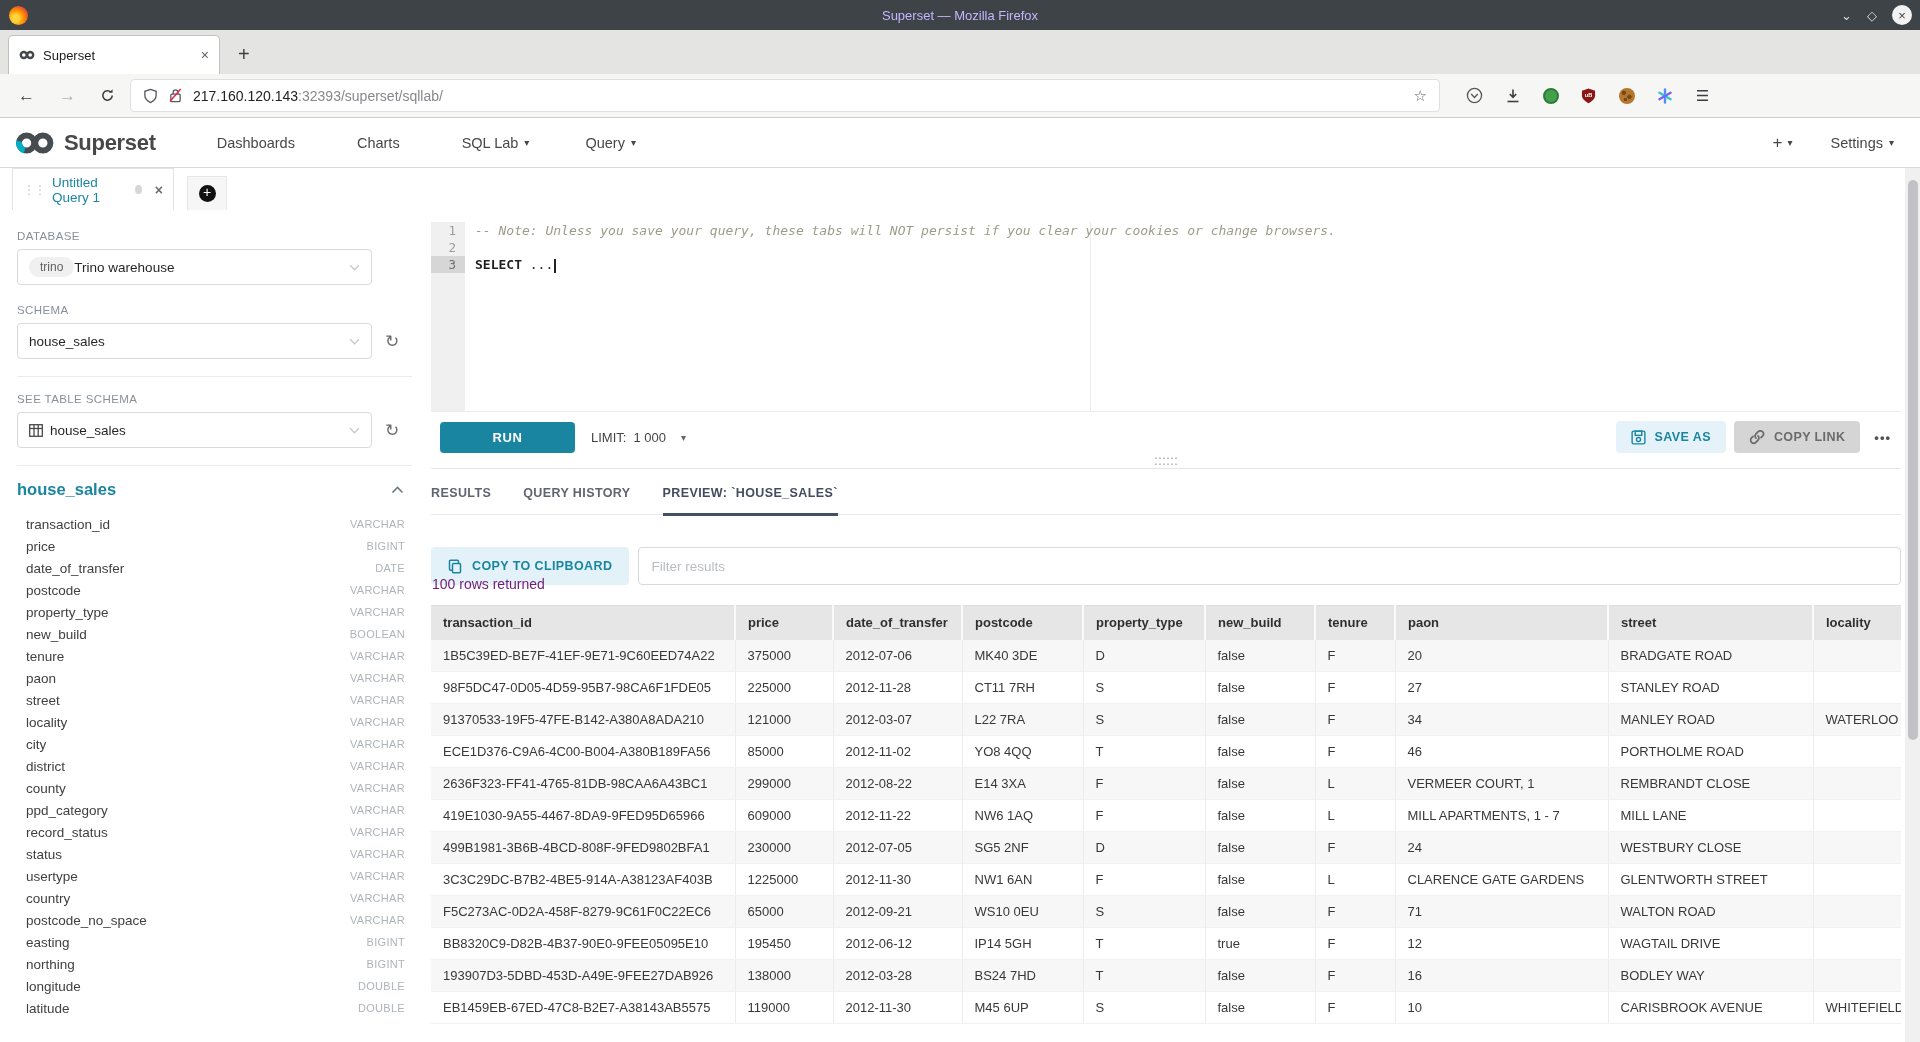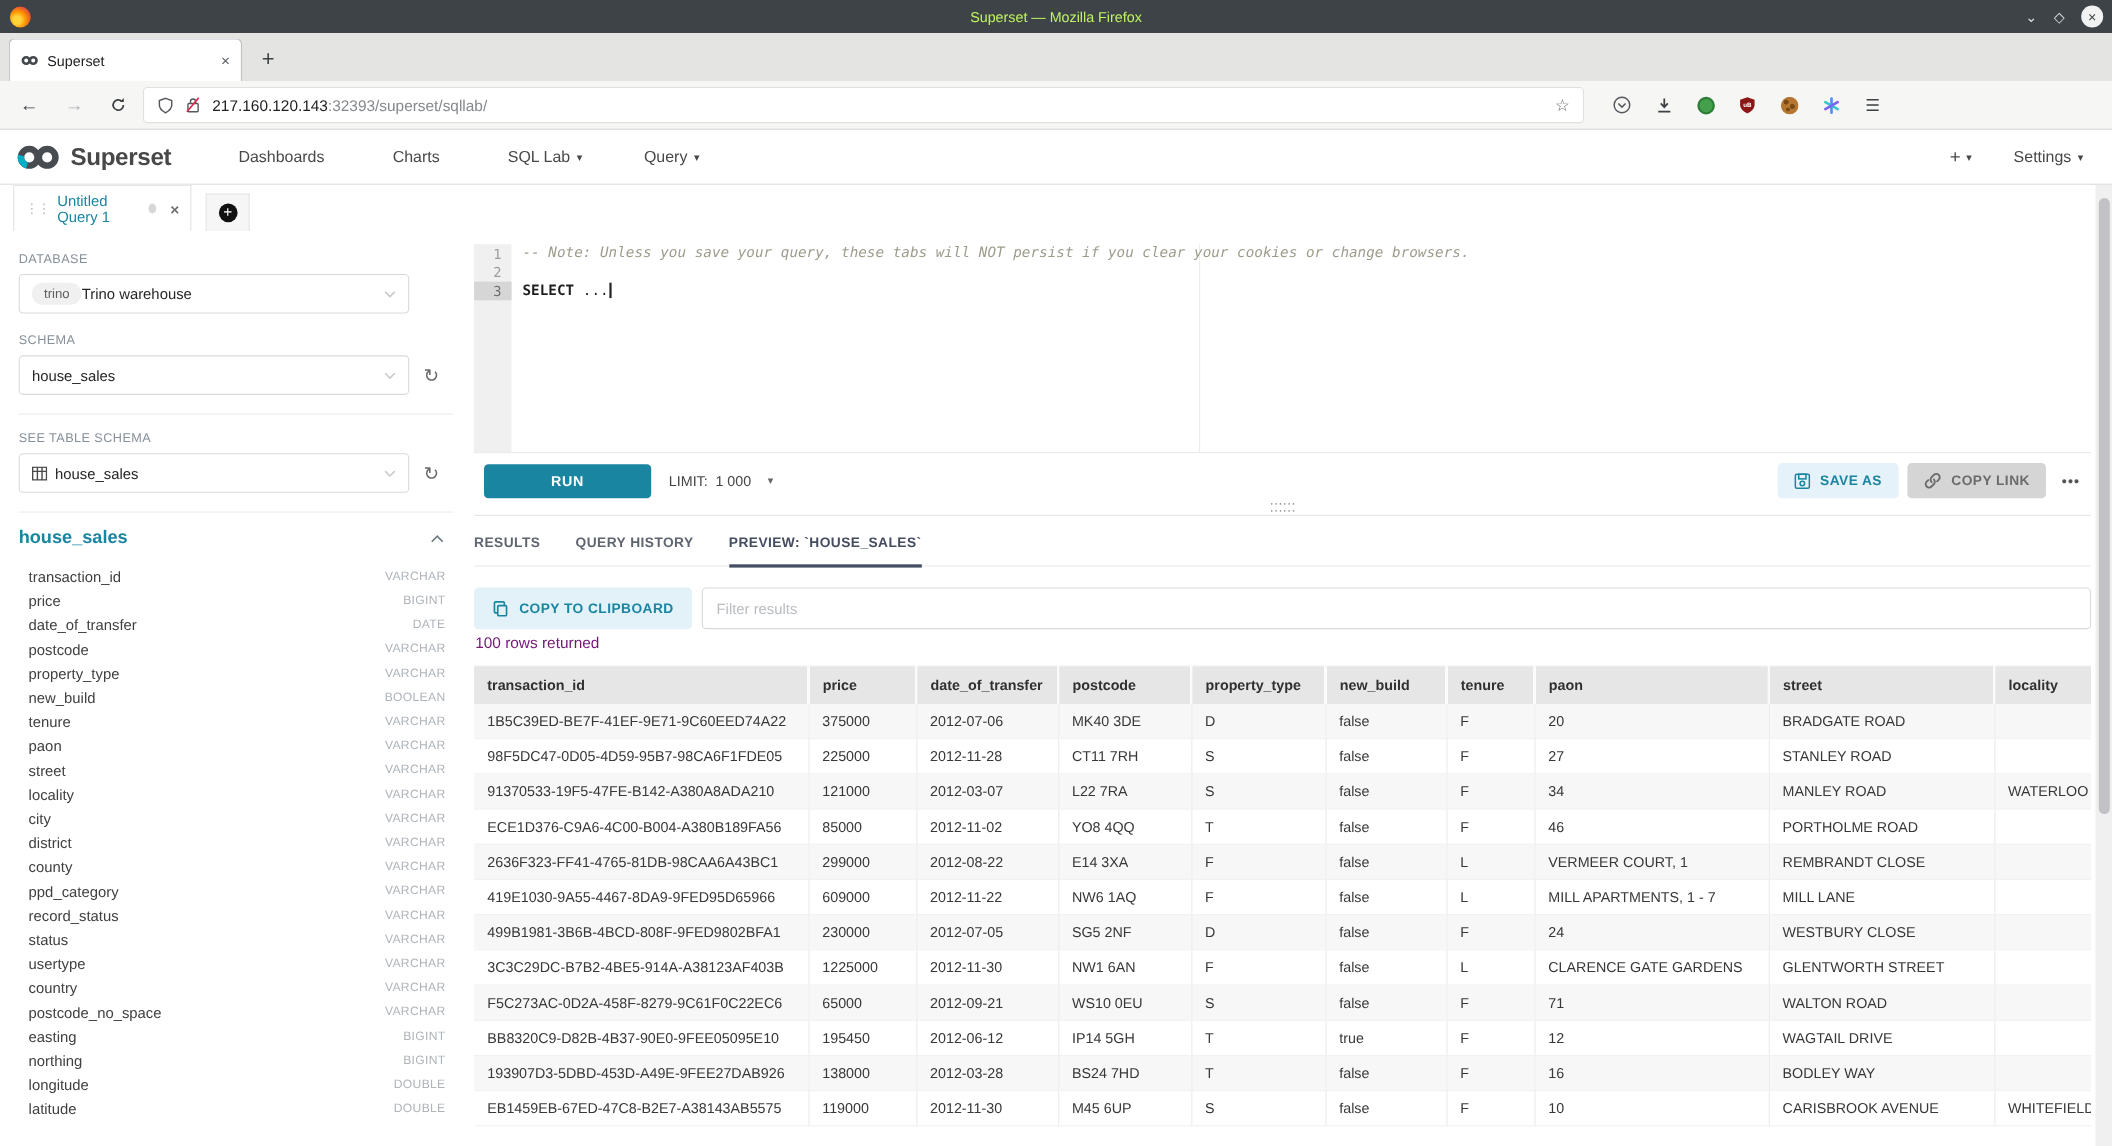--- a/index.html
+++ b/index.html
@@ -4,21 +4,21 @@
 <style>
   * { box-sizing: border-box; margin: 0; padding: 0; }
   html,body { background:#fff; }
   body { font-family:"Liberation Sans", sans-serif; }
   .screen { position:relative; width:1920px; height:1042px; background:#fff; overflow:hidden; }
 
   
   .titlebar { position:absolute; left:0; top:0; width:1920px; height:30px; background:#3e4347; display:flex; align-items:center; }
   .ff-logo { width:19px; height:19px; margin-left:9px; border-radius:50%;
     background:radial-gradient(circle at 35% 65%, #ffd43b 0 20%, #ff9500 45%, #e8582c 70%, #b5007f 100%); }
-  .win-title { position:absolute; left:0; right:0; text-align:center; color:#bef264; font-size:13px; }
+  .win-title { position:absolute; left:0; right:0; text-align:center; color:#c4b5fd; font-size:13px; }
   .win-controls { position:absolute; right:8px; top:0; height:30px; display:flex; align-items:center; gap:15px; color:#dcdee0; }
   .win-btn { font-size:13px; cursor:default; }
   .win-close { width:20px; height:20px; background:#f2f2f2; color:#3e4347; border-radius:50%; display:flex; align-items:center; justify-content:center; font-size:13px; }
 
   .tabstrip { position:absolute; left:0; top:30px; width:1920px; height:44px; background:#e4e4e3; display:flex; align-items:flex-end; padding-left:8px; }
   .browser-tab { width:212px; height:39px; background:#fff; border:1px solid #c1c1c1; border-bottom:none; border-radius:5px 5px 0 0; display:flex; align-items:center; padding:0 10px; }
   .browser-tab .fav { flex:0 0 auto; margin-right:8px; display:flex; }
   .browser-tab .t-label { font-size:13px; color:#202124; flex:1; }
   .browser-tab .t-close { color:#5f6368; font-size:14px; }
   .newtab { font-size:20px; color:#3c4043; margin:0 0 8px 18px; }
@@ -87,38 +87,38 @@
   .gnum { height:17px; line-height:17px; text-align:right; padding-right:9px; color:#9d9d9d; font-size:12.5px; }
   .gactive { background:#d6d6d6; color:#6e6e6e; }
   .elines { position:absolute; left:34px; right:0; top:0; bottom:0; }
   .printmargin { position:absolute; left:625px; top:0; bottom:0; border-left:1px solid #ececec; }
   .eline { position:relative; height:17px; line-height:17px; padding-left:10px; white-space:pre; color:#1f1f1f; }
   .eline.comment { color:#9d9c8c; font-style:italic; }
   .kw { font-weight:bold; }
   .cursor { display:inline-block; width:2px; height:14px; background:#222; vertical-align:middle; margin-left:1px; }
 
   .toolbar { position:absolute; left:0; right:0; top:205px; height:44px; display:flex; align-items:center; padding:0 10px 0 9px; }
-  .run-btn { width:152px; height:31px; border:none; border-radius:4px; background:#1a85a0; color:#fff; font-size:13px; font-weight:bold; letter-spacing:0.6px; font-family:inherit; }
+  .run-btn { width:135px; height:31px; border:none; border-radius:4px; background:#1a85a0; color:#fff; font-size:13px; font-weight:bold; letter-spacing:0.6px; font-family:inherit; }
   .limit { display:flex; align-items:center; margin-left:16px; font-size:13px; color:#454545; }
   .limit .lv { margin-left:7px; }
   .limit .caret { margin-left:15px; font-size:10px; color:#666; }
   .tb-right { margin-left:auto; display:flex; align-items:center; gap:8px; }
   .saveas { height:32px; border:none; border-radius:4px; background:#e6f2f9; color:#1a85a0; font-size:12.5px; font-weight:bold; letter-spacing:0.4px; display:flex; align-items:center; padding:0 15px; gap:9px; font-family:inherit; }
   .copylink { height:32px; border:none; border-radius:4px; background:#d5d5d5; color:#6b6b6b; font-size:12.5px; font-weight:bold; letter-spacing:0.4px; display:flex; align-items:center; padding:0 15px; gap:9px; font-family:inherit; }
   .more-btn { border:none; background:transparent; color:#555; font-size:13px; letter-spacing:1px; margin-left:6px; font-family:inherit; font-weight:bold; }
 
   .pane-divider { position:absolute; left:0; right:0; top:258px; border-top:1px solid #e6e6e6; }
   .drag-handle { position:absolute; left:50%; top:245px; transform:translateX(-50%); color:#9e9e9e; font-size:12px; line-height:6px; text-align:center; white-space:pre; }
 
   .south-tabs { position:absolute; left:0; right:0; top:268px; height:37px; display:flex; gap:32px; border-bottom:1px solid #e9e9e9; }
   .south-tab { font-size:12.5px; font-weight:bold; letter-spacing:0.4px; color:#5f6570; padding-top:8px; position:relative; }
   .south-tab.active { color:#444c5f; }
   .south-tab.active::after { content:""; position:absolute; left:0; right:0; bottom:-2px; height:3px; background:#454e63; }
 
-  .copyrow { position:absolute; left:0; right:0; top:323px; height:40px; display:flex; align-items:center; gap:9px; }
+  .copyrow { position:absolute; left:0; right:0; top:336px; height:40px; display:flex; align-items:center; gap:9px; }
   .copyclip { height:38px; border:none; border-radius:4px; background:#e3f1f8; color:#1a85a0; font-size:12.5px; font-weight:bold; letter-spacing:0.4px; display:flex; align-items:center; padding:0 17px; gap:10px; font-family:inherit; }
   .filter { flex:1; height:38px; border:1px solid #d9d9d9; border-radius:4px; padding:0 12px; font-size:13.5px; font-family:inherit; color:#333; }
   .filter::placeholder { color:#b9bcc0; }
 
   .rowcount { position:absolute; left:1px; top:366px; font-size:14px; color:#701a75; }
 
   .tablewrap { position:absolute; left:0; right:0; top:395px; bottom:0; overflow:hidden; }
   table.results { border-collapse:collapse; table-layout:fixed; width:1470px; }
   .results th { height:34px; background:#e6e6e6; font-size:13px; font-weight:bold; color:#303030; text-align:left; padding:0 0 0 12px; border-right:2px solid #fafafa; border-top:1px solid #dedede; overflow:hidden; white-space:nowrap; }
   .results td { height:32px; font-size:13px; color:#383838; padding:0 0 0 12px; border-right:1px solid #ececec; border-bottom:1px solid #f1f1f1; overflow:hidden; white-space:nowrap; background:#fff; }

